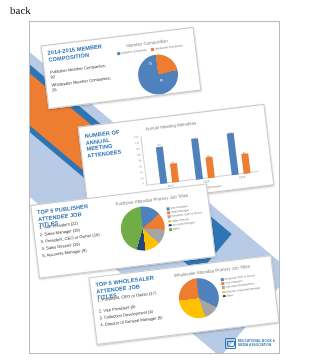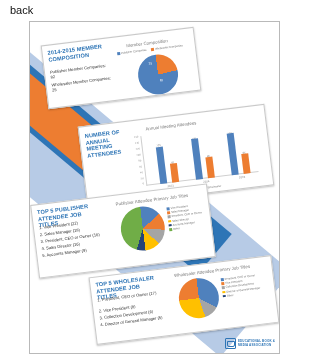--- a/index.html
+++ b/index.html
@@ -1,18 +1,18 @@
 <!DOCTYPE html>
 <html><head>
 <meta charset="utf-8">
 <style>
   html,body{margin:0;padding:0;background:#ffffff;}
   body{width:300px;height:360px;overflow:hidden;font-family:"Liberation Sans",sans-serif;}
 
-  .back-link{position:absolute;left:10px;top:4px;font-family:Liberation Sans, sans-serif;
+  .back-link{position:absolute;left:10px;top:4px;font-family:Liberation Serif, serif;
     font-size:11px;color:#111;}
 
   .slide{position:absolute;left:29px;top:21px;width:249px;height:331px;
     background:#ffffff;border:1px solid #b9b9b9;overflow:hidden;}
 
   
   .band{position:absolute;transform-origin:top left;}
   .band-lightblue{left:-60px;top:-20px;width:420px;height:150px;background:#b7cbe6;
     transform:rotate(40deg);}
   .band-blue{left:-120px;top:-58px;width:420px;height:52px;background:#2e75b6;

